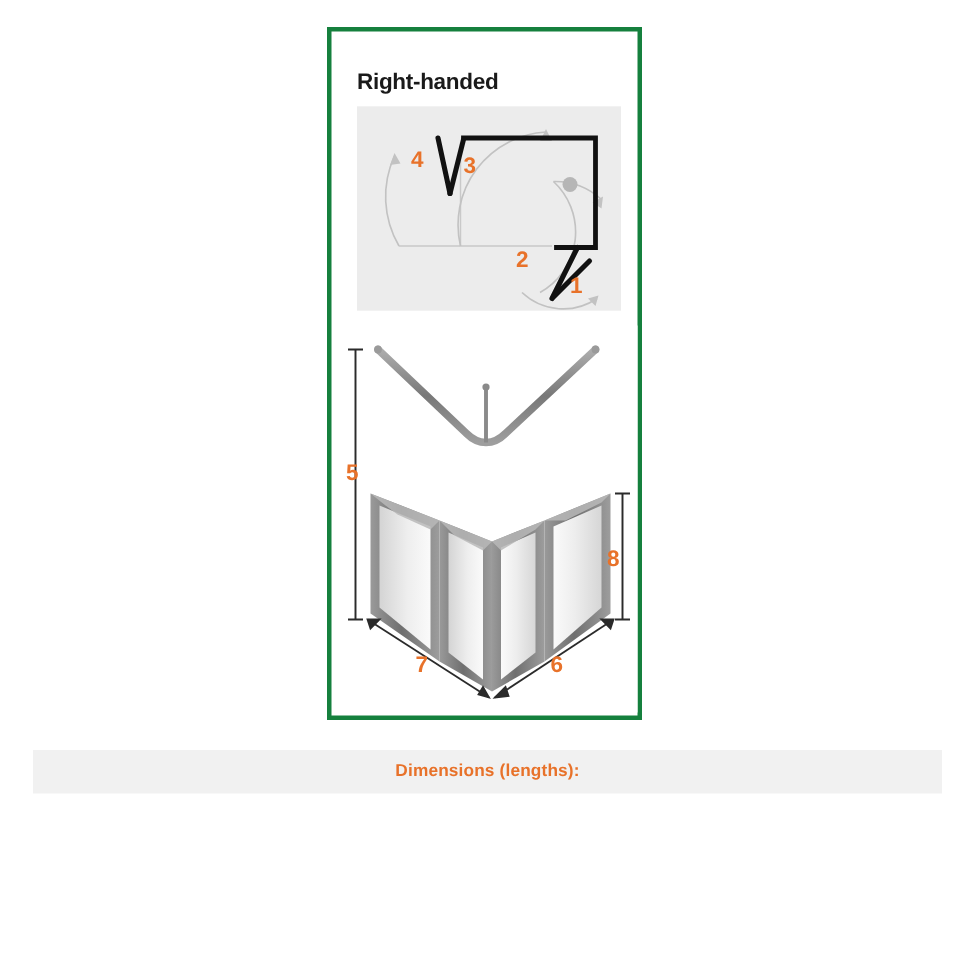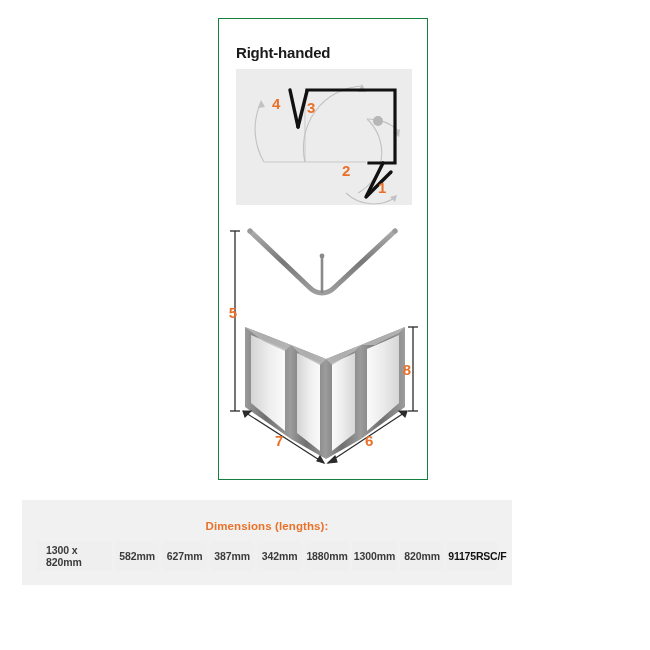--- a/index.html
+++ b/index.html
@@ -15,21 +15,21 @@
     position: relative;
   }
 
   
   #diagram-panel {
     position: absolute;
     left: 218px;
     top: 18px;
     width: 210px;
     height: 462px;
-    border: 1px solid #15803d;
+    border: 3px solid #15803d;
     background: #ffffff;
     box-sizing: border-box;
   }
   #panel-title {
     position: absolute;
     left: 17px;
     top: 25px;
     font-size: 15px;
     font-weight: bold;
     color: #1a1a1a;
@@ -57,23 +57,23 @@
 
   .num-label {
     font-family: "Liberation Sans", sans-serif;
     font-weight: bold;
     fill: #e8722a;
   }
   #table-wrap {
     position: absolute;
     left: 22px;
     top: 500px;
-    width: 490px;
+    width: 606px;
     background: #f1f1f1;
-    padding: 12px;
+    padding: 0;
     box-sizing: border-box;
   }
   .tbl {
     width: 100%;
     border-collapse: separate;
     border-spacing: 3px 2px;
     table-layout: fixed;
   }
   .caption-cell {
     background: #f1f1f1;
@@ -289,26 +289,15 @@
       <col style="width:10.2%">
       <col style="width:10.2%">
       <col style="width:10.2%">
       <col style="width:10.2%">
       <col style="width:11.4%">
     </colgroup>
     <tbody>
       <tr>
         <td class="caption-cell" colspan="9">Dimensions (lengths):</td>
       </tr>
-      <tr>
-        <td class="cell opt">1300 x 820mm</td>
-        <td class="cell">582mm</td>
-        <td class="cell">627mm</td>
-        <td class="cell">387mm</td>
-        <td class="cell">342mm</td>
-        <td class="cell">1880mm</td>
-        <td class="cell">1300mm</td>
-        <td class="cell">820mm</td>
-        <td class="cell code">91175RSC/F</td>
-      </tr>
     </tbody>
   </table>
 </div>
 
 </body></html>

